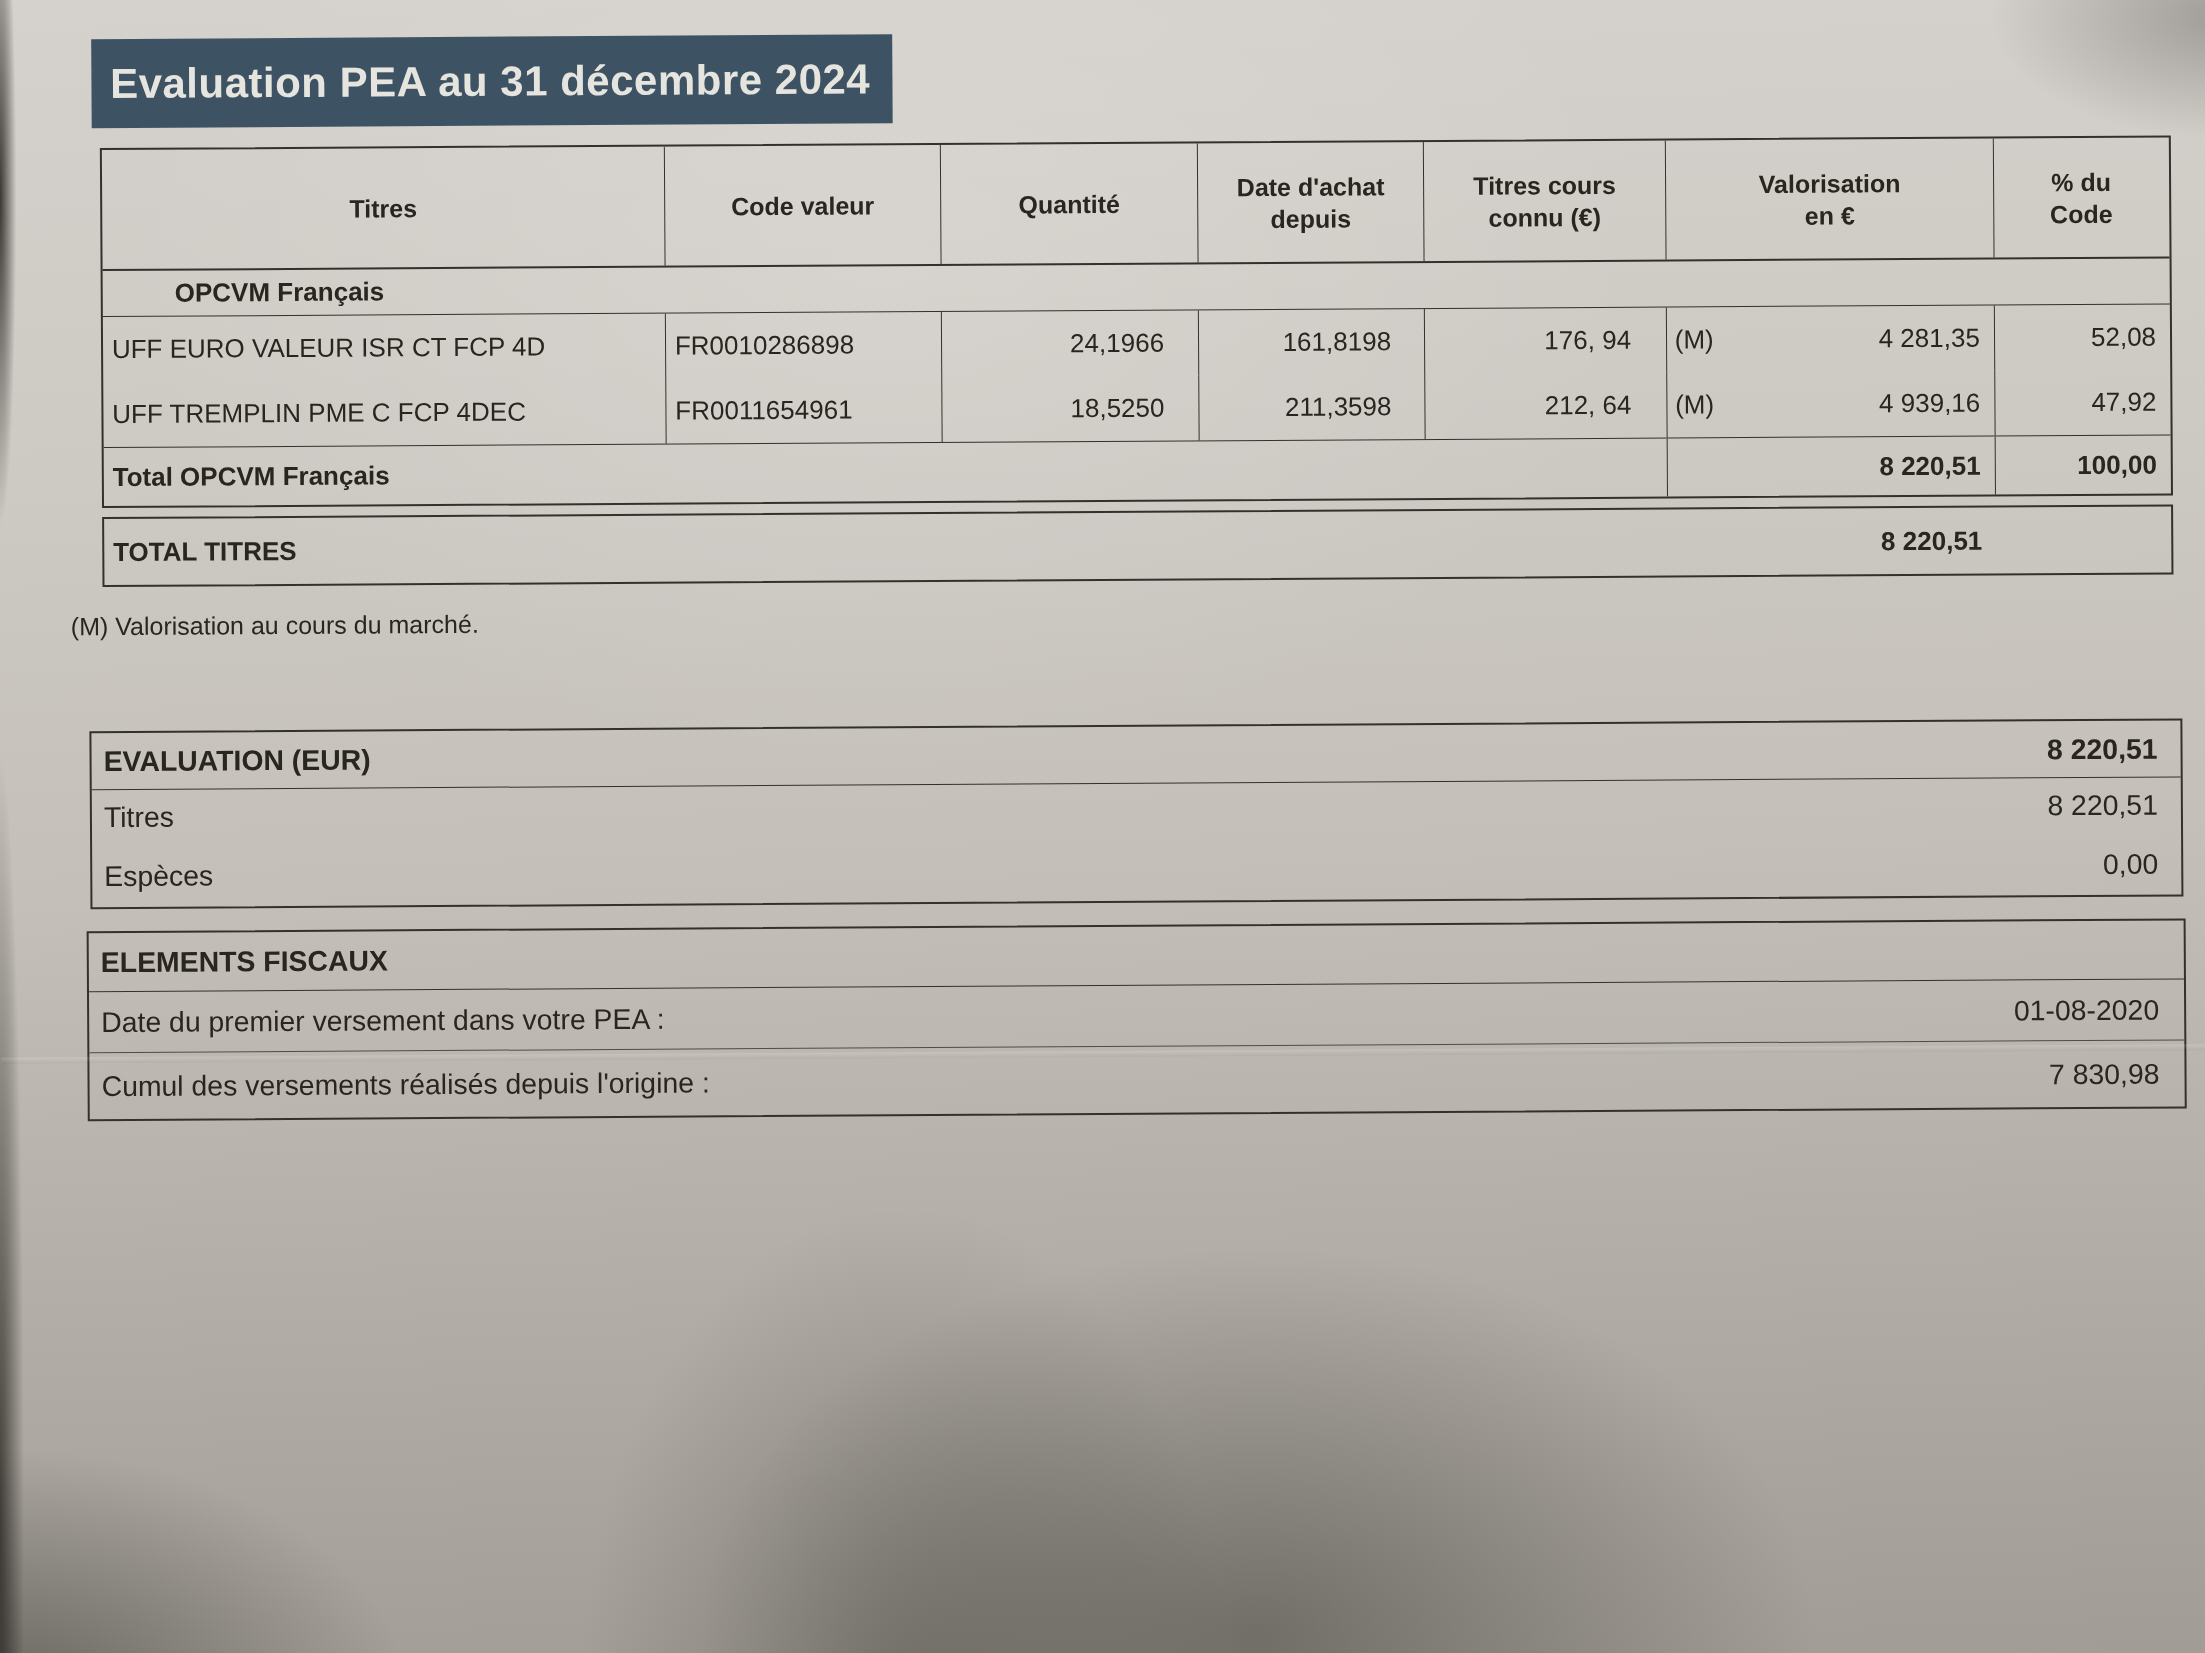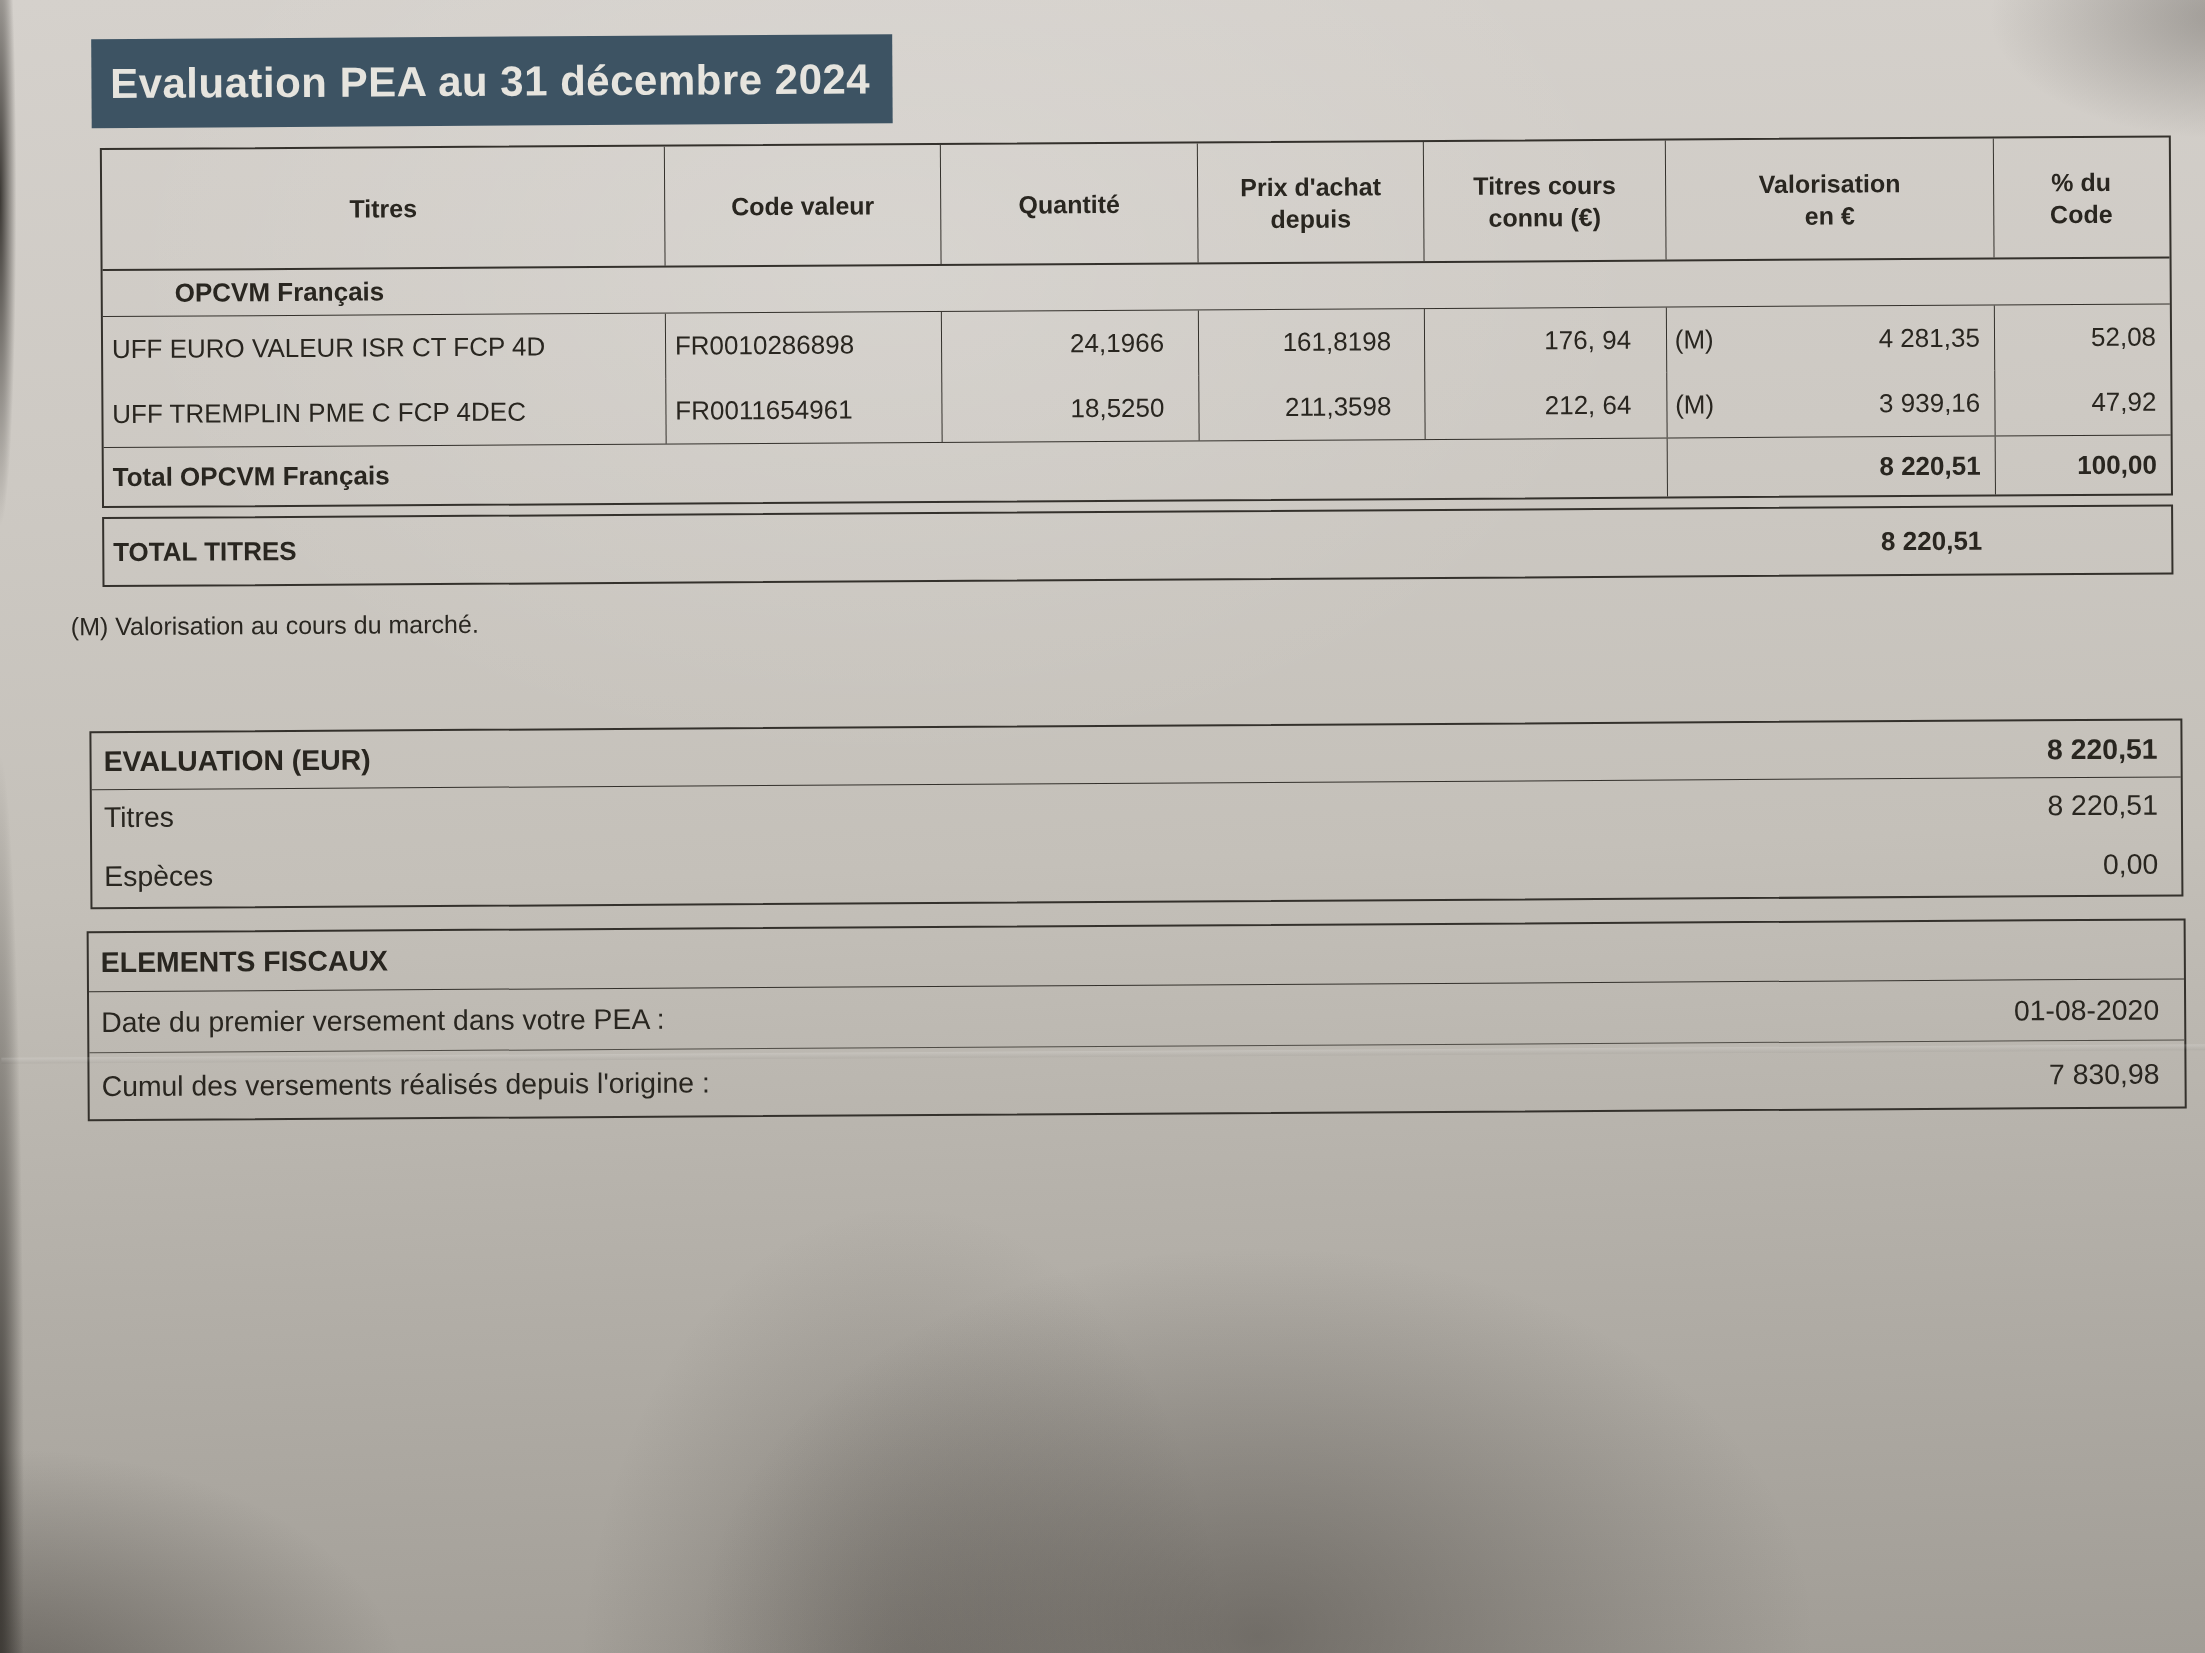--- a/index.html
+++ b/index.html
@@ -106,21 +106,21 @@
       </div>
       <div class="th c1">
         <div>Code valeur</div>
         <div></div>
       </div>
       <div class="th c2">
         <div>Quantité</div>
         <div></div>
       </div>
       <div class="th c3">
-        <div>Prix d'achat</div>
+        <div>Date d'achat</div>
         <div>depuis</div>
       </div>
       <div class="th c4">
         <div>Titres cours</div>
         <div>connu (€)</div>
       </div>
       <div class="th c5">
         <div>Valorisation</div>
         <div>en €</div>
       </div>
@@ -150,21 +150,21 @@
       </div>
 
       <div class="row drow">
         <div class="cell name c0">UFF TREMPLIN PME C FCP 4DEC</div>
         <div class="cell name c1">FR0011654961</div>
         <div class="cell num c2 pr-qty">18,5250</div>
         <div class="cell num c3 pr-avg">211,3598</div>
         <div class="cell num c4 pr-last">212, 64</div>
         <div class="cell valcell c5">
           <span>(M)</span>
-          <span>3 939,16</span>
+          <span>4 939,16</span>
         </div>
         <div class="cell num c6 pr-pct">47,92</div>
       </div>
 
     </div>
 
     <div class="row trow">
       <div class="lbl">Total OPCVM Français</div>
       <div class="cell num c5" style="padding-right:14.2px;">8 220,51</div>
       <div class="cell num c6 pr-pct">100,00</div>

